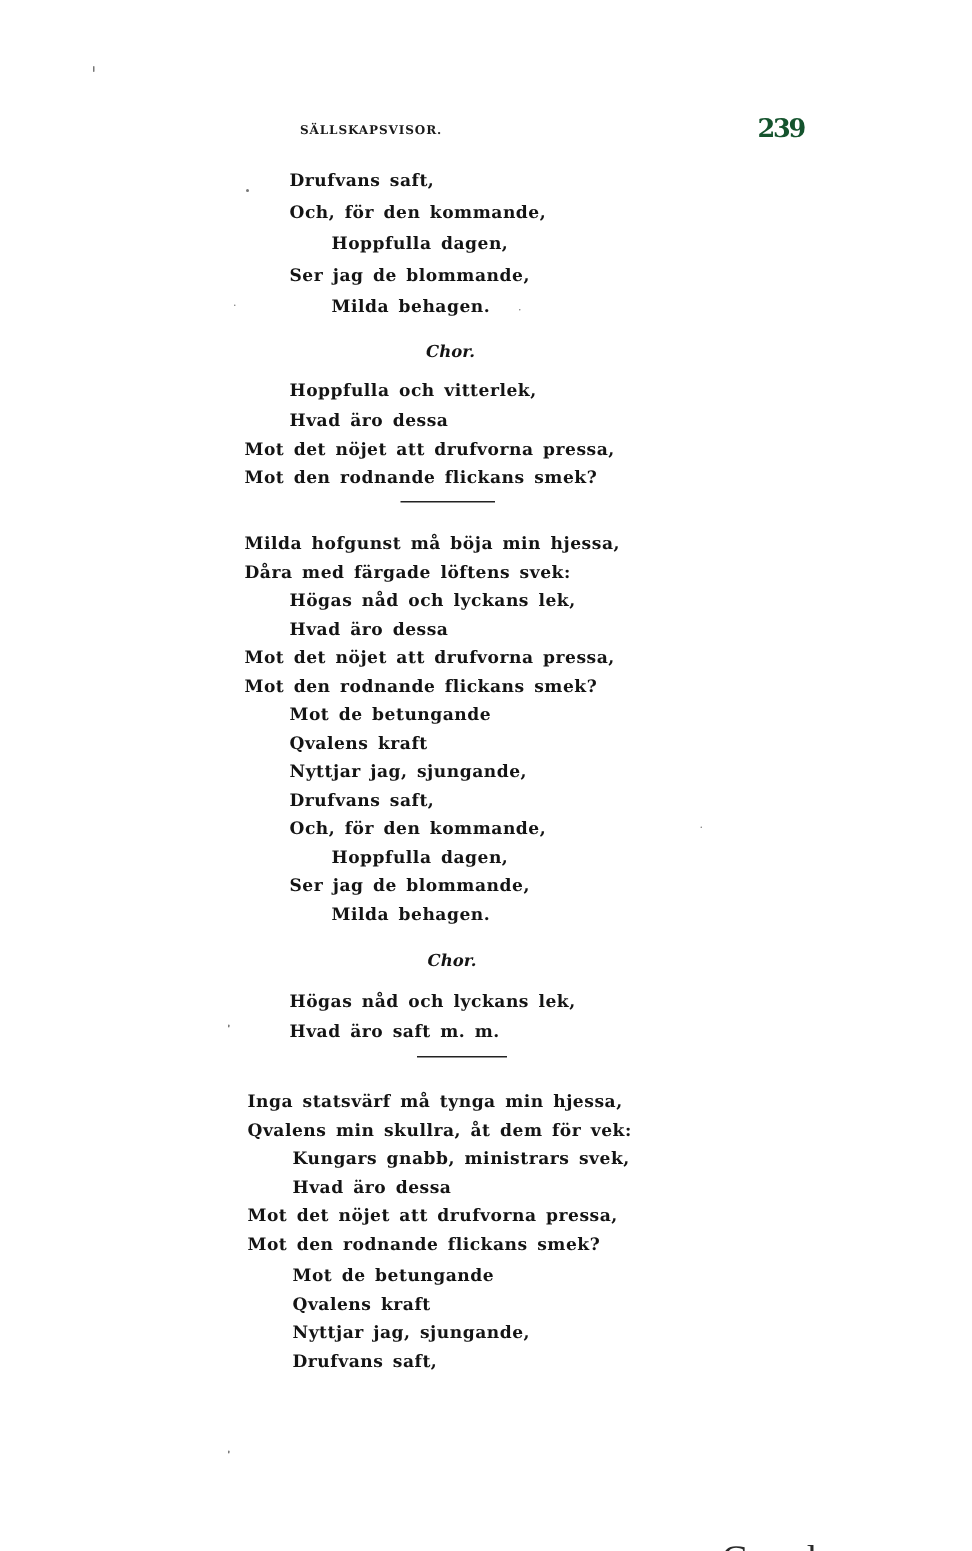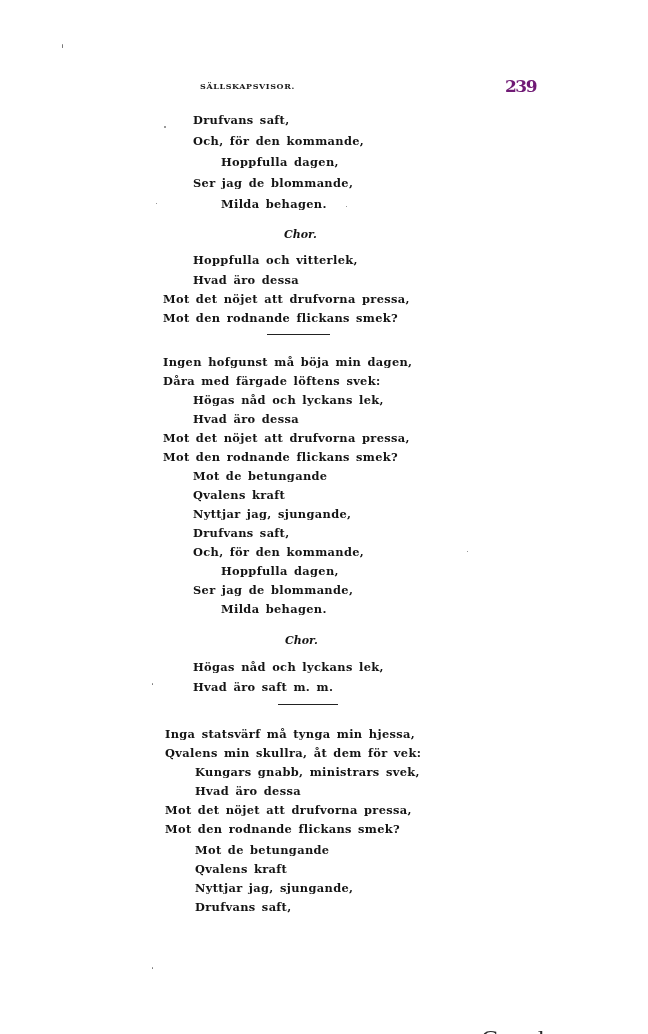--- a/index.html
+++ b/index.html
@@ -31,21 +31,21 @@
       color: #1a1a1a;
     }
     .page-number {
       position: absolute;
       top: 76px;
       left: 505px;
       font-family: "DejaVu Serif", serif;
       font-weight: bold;
       font-size: 17px;
       letter-spacing: -1.5px;
-      color: #701a75;
+      color: #14532d;
     }
     .line {
       position: absolute;
       font-family: "DejaVu Serif", serif;
       font-weight: bold;
       font-size: 11.4px;
       letter-spacing: 0.35px;
       white-space: nowrap;
       line-height: 14px;
       word-spacing: 2px;
@@ -109,21 +109,21 @@
     <div class="chor" style="top:228px; left:284px">Chor.</div>
     <div class="line ind1" style="top:253px">Hoppfulla och vitterlek,</div>
     <div class="line ind1" style="top:273px">Hvad äro dessa</div>
     <div class="line ind0" style="top:292px">Mot det nöjet att drufvorna pressa,</div>
     <div class="line ind0" style="top:311px">Mot den rodnande flickans smek?</div>
   </div>
 
   <div class="rule" style="top:334px; left:267px; width:63px"></div>
 
   <div>
-    <div class="line ind0" style="top:355px">Ingen hofgunst må böja min dagen,</div>
+    <div class="line ind0" style="top:355px">Milda hofgunst må böja min hjessa,</div>
     <div class="line ind0" style="top:374px">Dåra med färgade löftens svek:</div>
     <div class="line ind1" style="top:393px">Högas nåd och lyckans lek,</div>
     <div class="line ind1" style="top:412px">Hvad äro dessa</div>
     <div class="line ind0" style="top:431px">Mot det nöjet att drufvorna pressa,</div>
     <div class="line ind0" style="top:450px">Mot den rodnande flickans smek?</div>
     <div class="line ind1" style="top:469px">Mot de betungande</div>
     <div class="line ind1" style="top:488px">Qvalens kraft</div>
     <div class="line ind1" style="top:507px">Nyttjar jag, sjungande,</div>
     <div class="line ind1" style="top:526px">Drufvans saft,</div>
     <div class="line ind1" style="top:545px">Och, för den kommande,</div>

